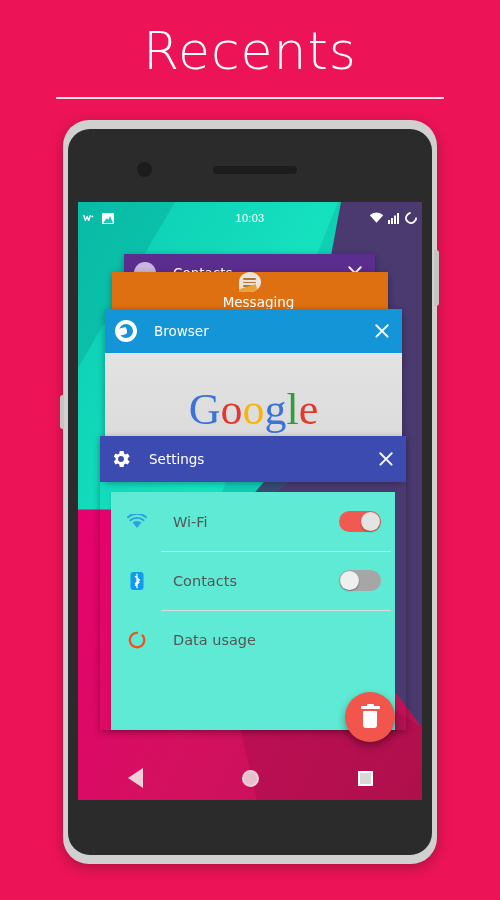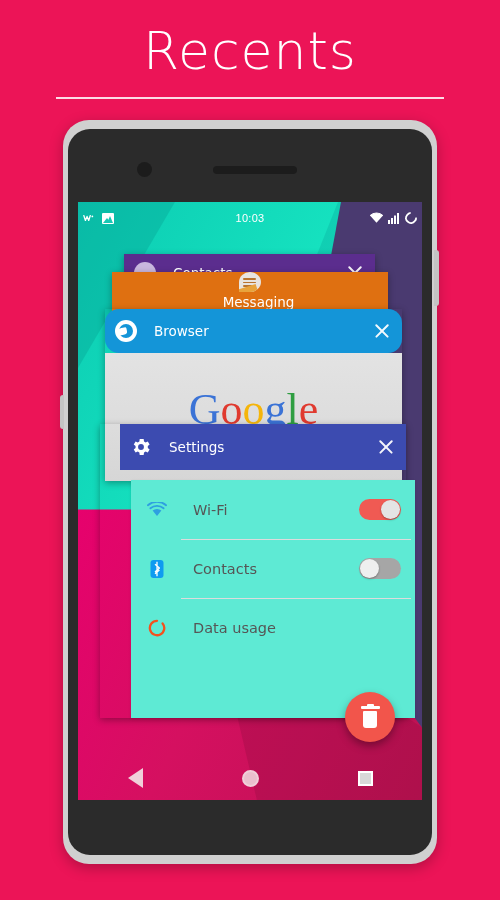--- a/index.html
+++ b/index.html
@@ -181,21 +181,21 @@
   .msg-bubble i:nth-child(2){ top:9.5px; width:13px; }
   .msg-bubble i:nth-child(3){ top:13px; width:9px; }
   .msg-bubble:after {
     content:""; position:absolute; left:-3px; bottom:-7px;
     width: 22px; height: 12px; background: #e8a33c;
     transform: rotate(-18deg);
   }
 
   
   .card-browser { left: 27px; top: 107px; width: 297px; z-index: 5; }
-  .card-browser .card-bar { background: #1495d8; height: 44px; border-radius: 14px; }
+  .card-browser .card-bar { background: #1495d8; height: 44px; }
   .browser-body {
     height: 128px;
     background: linear-gradient(180deg, #e3e3e3 0%, #dcdcdc 60%, #d6d6d6 100%);
     overflow: hidden; position: relative;
   }
   .google-logo {
     position: absolute; left: 0; top: 22px; width: 297px;
     text-align: center;
     font-family: "Liberation Serif", serif;
     font-size: 44px; line-height: 70px; font-weight: 400;
@@ -211,21 +211,21 @@
     width:14px; height:14px; border-radius:50%;
     background: #1495d8;
   }
   .globe:after {
     content:""; position:absolute; left:2px; top:8px;
     width:10px; height:7px; background:#fff; border-radius: 50% 20% 40% 10%;
     transform: rotate(-12deg);
   }
 
   
-  .card-settings { left: 22px; top: 222px; width: 306px; z-index: 6; padding-left: 20px; }
+  .card-settings { left: 22px; top: 234px; width: 306px; z-index: 6; }
   .card-settings .card-bar { background: #3c4bb0; height: 46px; }
   .gear {
     width: 22px; height: 22px; position: relative;
   }
   .settings-body {
     margin: 10px 11px 0 11px; width: 284px; background: #5eead4;
     height: 238px; overflow: hidden; position: relative;
     box-shadow: 0 1px 3px rgba(0,0,0,0.10);
   }
   .srow {

